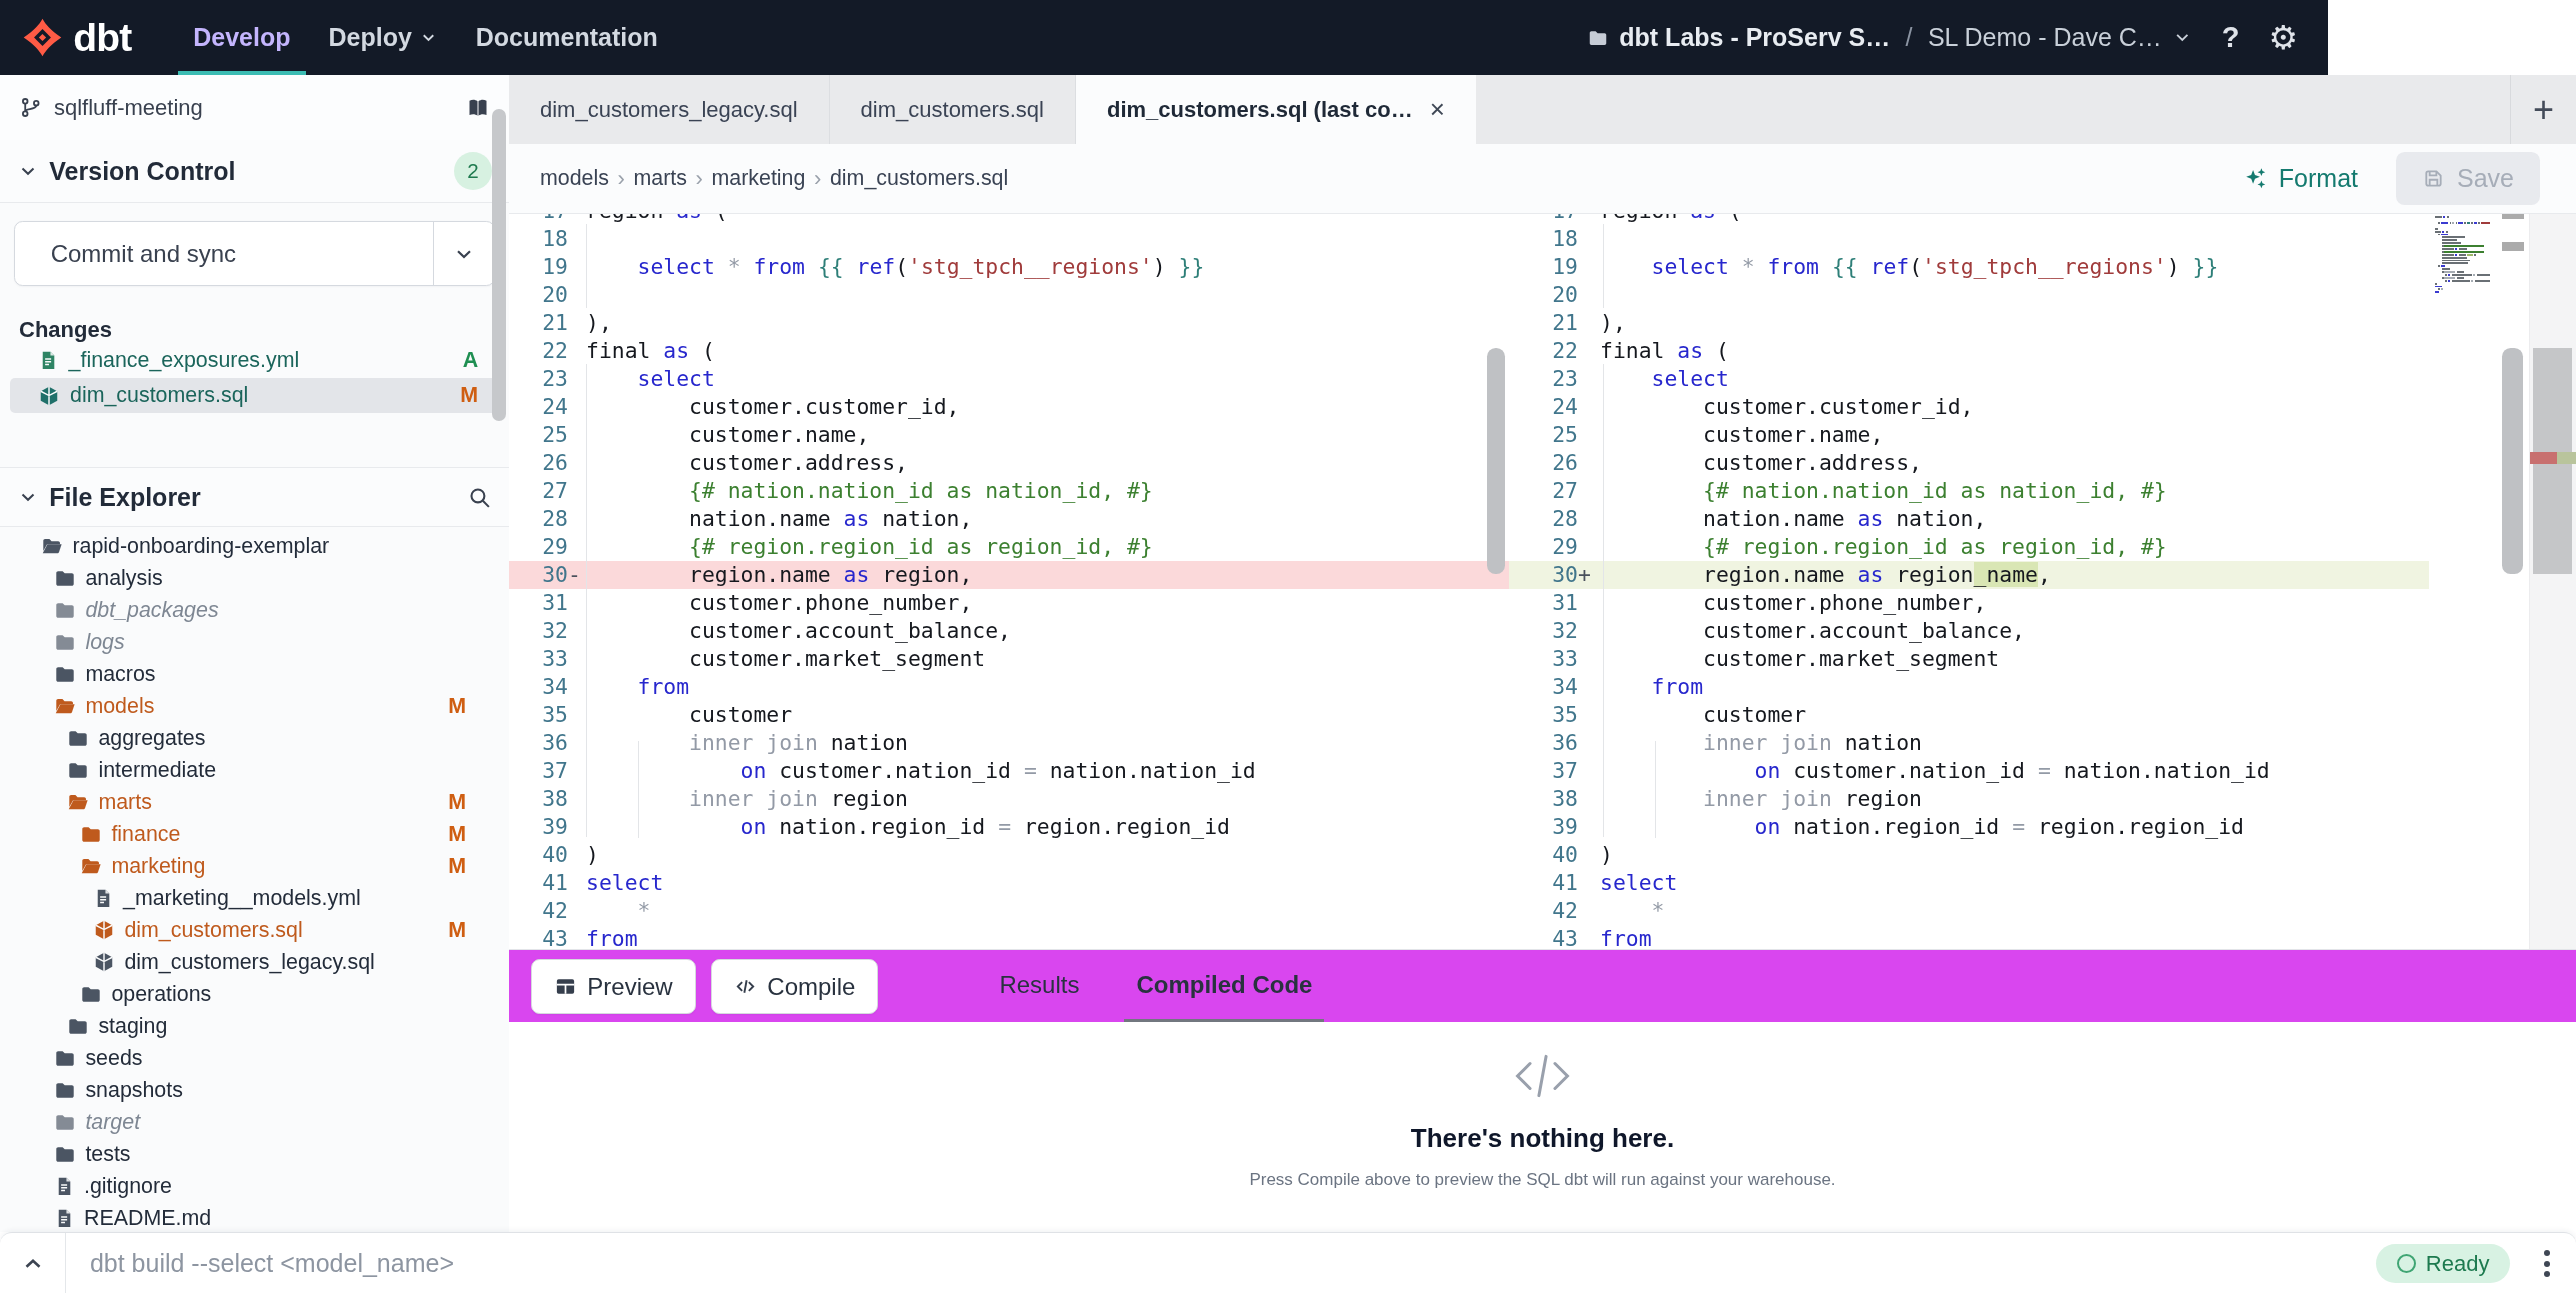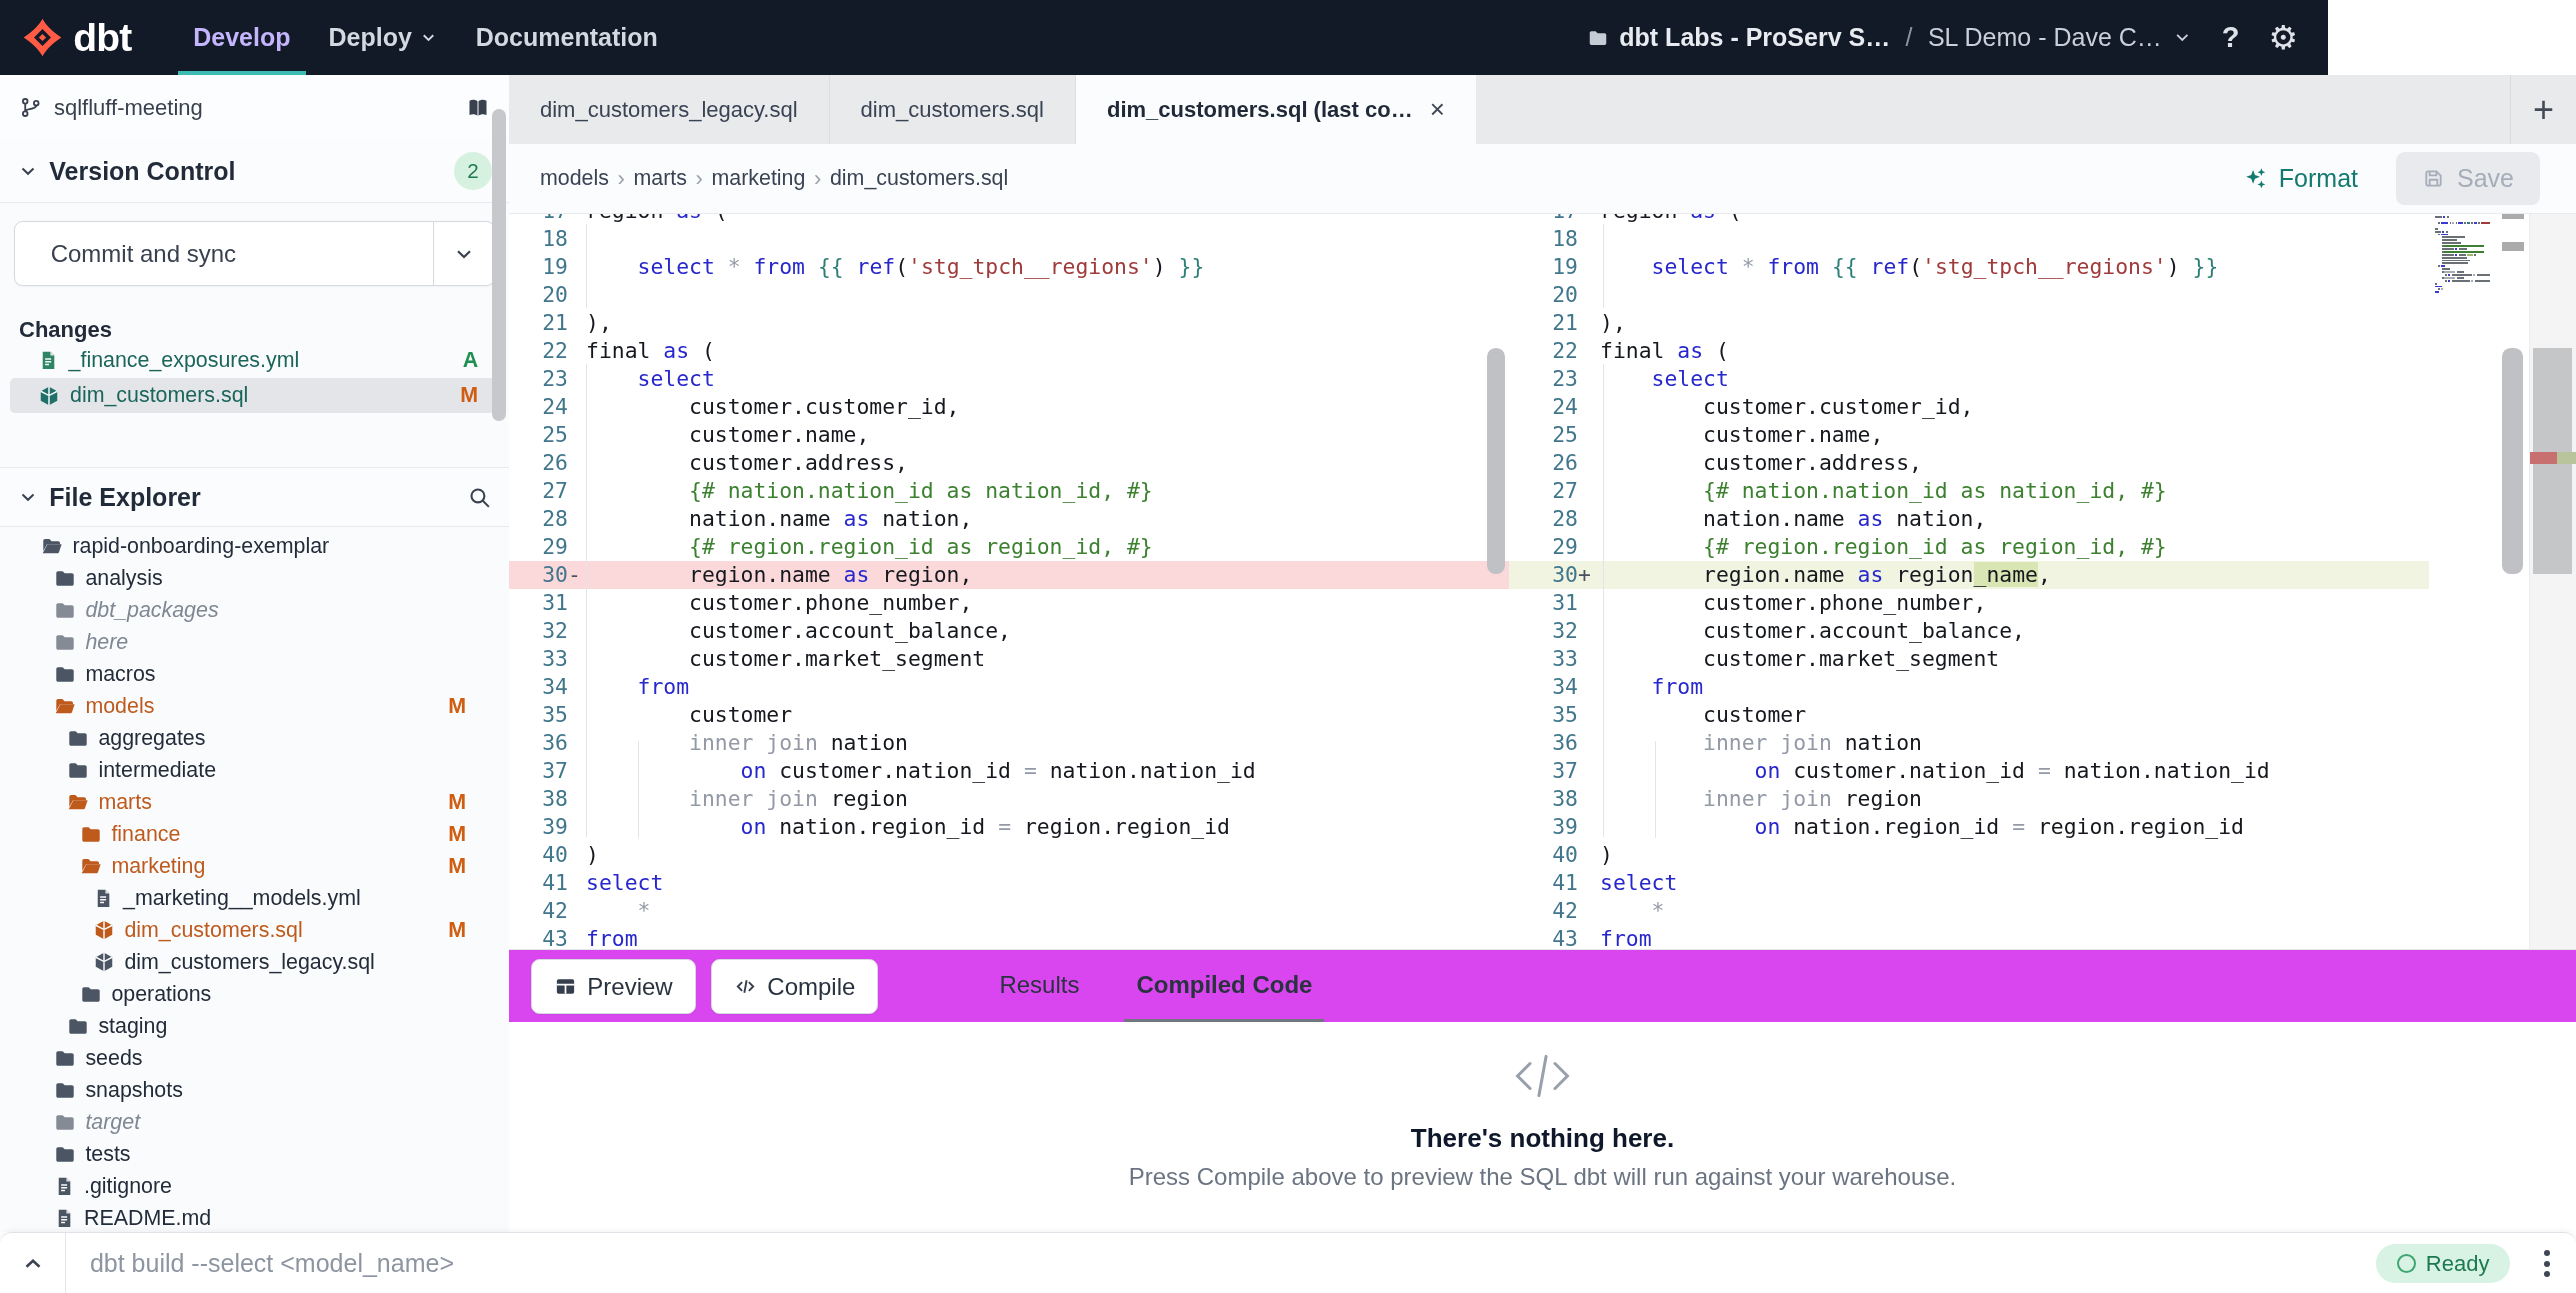--- a/index.html
+++ b/index.html
@@ -115,21 +115,21 @@
   .tool-btn{height:53px;background:#fff;border:0.9px solid #d6dade;border-radius:8.6px;display:flex;
             align-items:center;gap:10.3px;padding:0 22px;font-size:24px;color:#29323f;font-weight:500;
             box-shadow:0 0.9px 1.7px rgba(20,30,50,.05);cursor:pointer;}
   .panel-tabs{display:flex;align-items:stretch;margin-left:65px;gap:33px;}
   .panel-tab{display:flex;align-items:center;padding:0 12px;font-size:24px;color:#29323f;cursor:pointer;
              border-bottom:4.3px solid transparent;}
   .panel-tab.active{font-weight:600;border-bottom-color:#72777f;}
   .results{position:absolute;left:0;top:947px;right:0;height:210px;background:#fff;text-align:center;}
   .empty-icon{display:inline-block;margin-top:29px;color:#99a0ac;}
   .empty-title{font-size:26px;font-weight:700;color:#0f172a;margin-top:19px;}
-  .empty-sub{font-size:24px;color:#6b7482;margin-top:9px;}
+  .empty-sub{font-size:17px;color:#6b7482;margin-top:16px;}
 
   
   .cmdbar{position:absolute;left:0;top:1232px;width:2576px;height:61px;background:#fff;
           border-top:0.9px solid #dfe2e6;border-radius:12px 12px 0 0;display:flex;align-items:center;
           box-shadow:0 -1.7px 5.1px rgba(20,30,50,.05);}
   .cmd-collapse{width:65px;height:100%;display:flex;align-items:center;justify-content:center;
                 color:#3c4452;cursor:pointer;}
   .cmd-divider{width:0.9px;height:100%;background:#e4e7ea;}
   .cmd-input{flex:1;padding-left:24px;font-size:25px;color:#8d95a1;}
   .ready-pill{height:39px;border-radius:20px;background:#d8f2e3;display:flex;align-items:center;
@@ -295,21 +295,21 @@
           </svg>
         </span>
         <span class="tree-label muted">dbt_packages</span>
       </div>
       <div class="tree-row" style="padding-left: 54px;">
         <span>
           <svg viewBox="0 0 24 24" width="22" height="22">
             <path fill="#848b95" d="M2.5 6.5C2.5 5.4 3.4 4.5 4.5 4.5h4.9l2.3 2.4h7.8c1.1 0 2 .9 2 2v9.6c0 1.1-.9 2-2 2h-15c-1.1 0-2-.9-2-2z"></path>
           </svg>
         </span>
-        <span class="tree-label muted">here</span>
+        <span class="tree-label muted">logs</span>
       </div>
       <div class="tree-row" style="padding-left: 54px;">
         <span>
           <svg viewBox="0 0 24 24" width="22" height="22">
             <path fill="#4b5563" d="M2.5 6.5C2.5 5.4 3.4 4.5 4.5 4.5h4.9l2.3 2.4h7.8c1.1 0 2 .9 2 2v9.6c0 1.1-.9 2-2 2h-15c-1.1 0-2-.9-2-2z"></path>
           </svg>
         </span>
         <span class="tree-label">macros</span>
       </div>
       <div class="tree-row" style="padding-left: 54px;">

